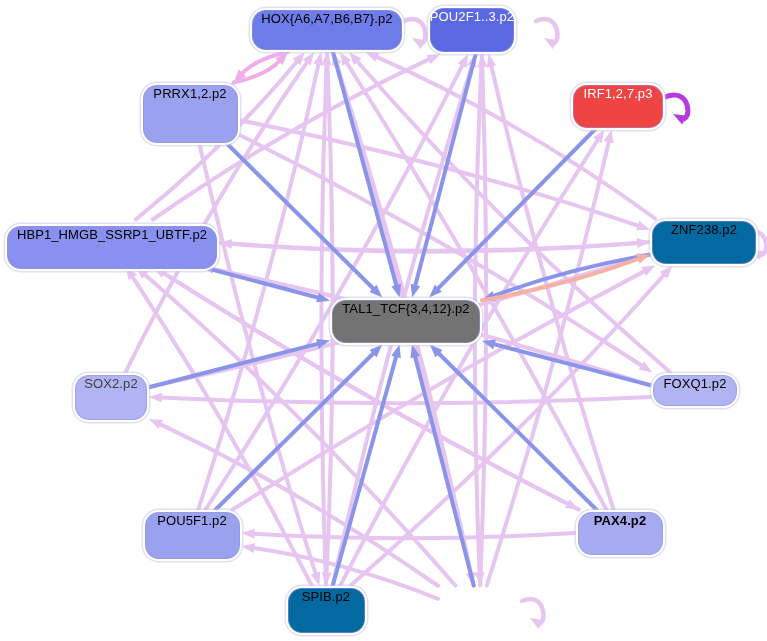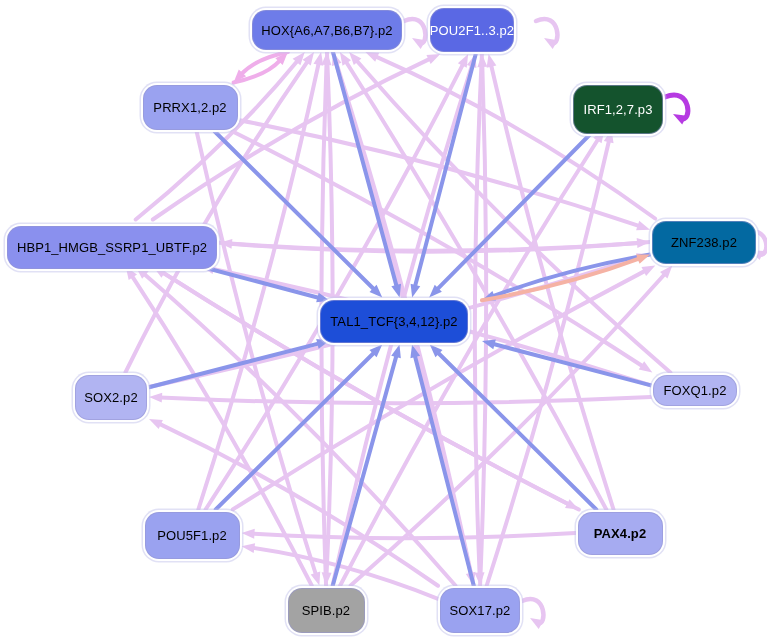--- a/index.html
+++ b/index.html
@@ -5,21 +5,21 @@
   html,body{margin:0;padding:0;}
   body{
     width:767px;height:641px;overflow:hidden;position:relative;
     background:#ffffff;
     font-family:"Liberation Sans", sans-serif;
   }
   #canvas{position:absolute;left:0;top:0;width:767px;height:641px;}
   #edges{position:absolute;left:0;top:0;pointer-events:none;}
   .node{
     position:absolute;
-    display:flex;align-items:center;justify-content:center;
+    display:flex;justify-content:center;
     box-sizing:border-box;
     padding:0 8px;
     border-radius:14px;
     border:1px solid rgba(150,150,210,0.55);
     box-shadow:0 0 0 2px #ffffff, 0 0 0 3.5px rgba(195,195,235,0.5);
     font-size:13px;
     letter-spacing:0.1px;
     white-space:nowrap;
     cursor:pointer;
     user-select:none;
@@ -141,46 +141,43 @@
       <polygon points="750,250 763.8868546466728,251.0748339509809 759.5875188427493,260.1034391392202" fill="#e7c5f1"></polygon>
       <path d="M 522 601 C 547 590 547 628 537.7574079364199 622.5631811390706" stroke="#e7c5f1" stroke-width="4.5" fill="none" stroke-linecap="round"></path>
       <polygon points="530,618 543.740245429868,620.2815905695353 538.6700441642341,628.900932721113" fill="#e7c5f1"></polygon>
     </svg>
 <div class="node" style="left: 252px; top: 10px; width: 150px; height: 40px; background: rgb(110, 124, 233); color: rgb(0, 0, 0);">
       <span>HOX{A6,A7,B6,B7}.p2</span>
     </div>
     <div class="node" style="left: 430px; top: 8px; width: 84px; height: 44px; background: rgb(90, 104, 228); color: rgb(255, 255, 255);">
       <span>POU2F1..3.p2</span>
     </div>
-    <div class="node" style="left: 573px; top: 84.5px; width: 90px; height: 49px; background: #14532d; color: rgb(255, 255, 255);">
+    <div class="node" style="left: 573px; top: 84.5px; width: 90px; height: 43px; background: #ef4444; color: rgb(255, 255, 255);">
       <span>IRF1,2,7.p3</span>
     </div>
-    <div class="node" style="left: 142.5px; top: 84.5px; width: 95px; height: 45px; background: rgb(154, 162, 240); color: rgb(0, 0, 0);">
+    <div class="node" style="left: 142.5px; top: 84.5px; width: 95px; height: 58px; background: rgb(154, 162, 240); color: rgb(0, 0, 0);">
       <span>PRRX1,2.p2</span>
     </div>
     <div class="node" style="left: 7px; top: 226px; width: 210px; height: 43px; background: rgb(138, 144, 238); color: rgb(0, 0, 0);">
       <span>HBP1_HMGB_SSRP1_UBTF.p2</span>
     </div>
     <div class="node" style="left: 652px; top: 220.5px; width: 104px; height: 43px; background: #0369a1; color: rgb(0, 0, 0);">
       <span>ZNF238.p2</span>
     </div>
-    <div class="node" style="left: 320px; top: 299.5px; width: 148px; height: 43px; background: #1d4ed8; color: rgb(0, 0, 0);">
+    <div class="node" style="left: 332px; top: 299.5px; width: 148px; height: 43px; background: #737373; color: rgb(0, 0, 0);">
       <span>TAL1_TCF{3,4,12}.p2</span>
     </div>
-    <div class="node" style="left: 75px; top: 374.5px; width: 72px; height: 45px; background: rgb(177, 180, 242); color: #000000;">
+    <div class="node" style="left: 75px; top: 374.5px; width: 72px; height: 45px; background: rgb(177, 180, 242); color: #404040;">
       <span>SOX2.p2</span>
     </div>
     <div class="node" style="left: 653px; top: 374.5px; width: 84px; height: 31px; background: rgb(177, 180, 242); color: rgb(0, 0, 0);">
       <span>FOXQ1.p2</span>
     </div>
     <div class="node" style="left: 144.5px; top: 511.5px; width: 95px; height: 47px; background: rgb(154, 162, 240); color: rgb(0, 0, 0);">
       <span>POU5F1.p2</span>
     </div>
     <div class="node" style="left: 577.5px; top: 511.5px; width: 85px; height: 43px; background: rgb(166, 171, 241); color: rgb(0, 0, 0); font-weight: bold;">
       <span>PAX4.p2</span>
     </div>
-    <div class="node" style="left: 287.5px; top: 587.5px; width: 77px; height: 45px; background: #a3a3a3; color: rgb(0, 0, 0);">
+    <div class="node" style="left: 287.5px; top: 587.5px; width: 77px; height: 45px; background: #0369a1; color: rgb(0, 0, 0);">
       <span>SPIB.p2</span>
-    </div>
-    <div class="node" style="left: 440px; top: 587.5px; width: 80px; height: 45px; background: rgb(154, 162, 240); color: rgb(0, 0, 0);">
-      <span>SOX17.p2</span>
     </div>
   </div>
 
 </body></html>

